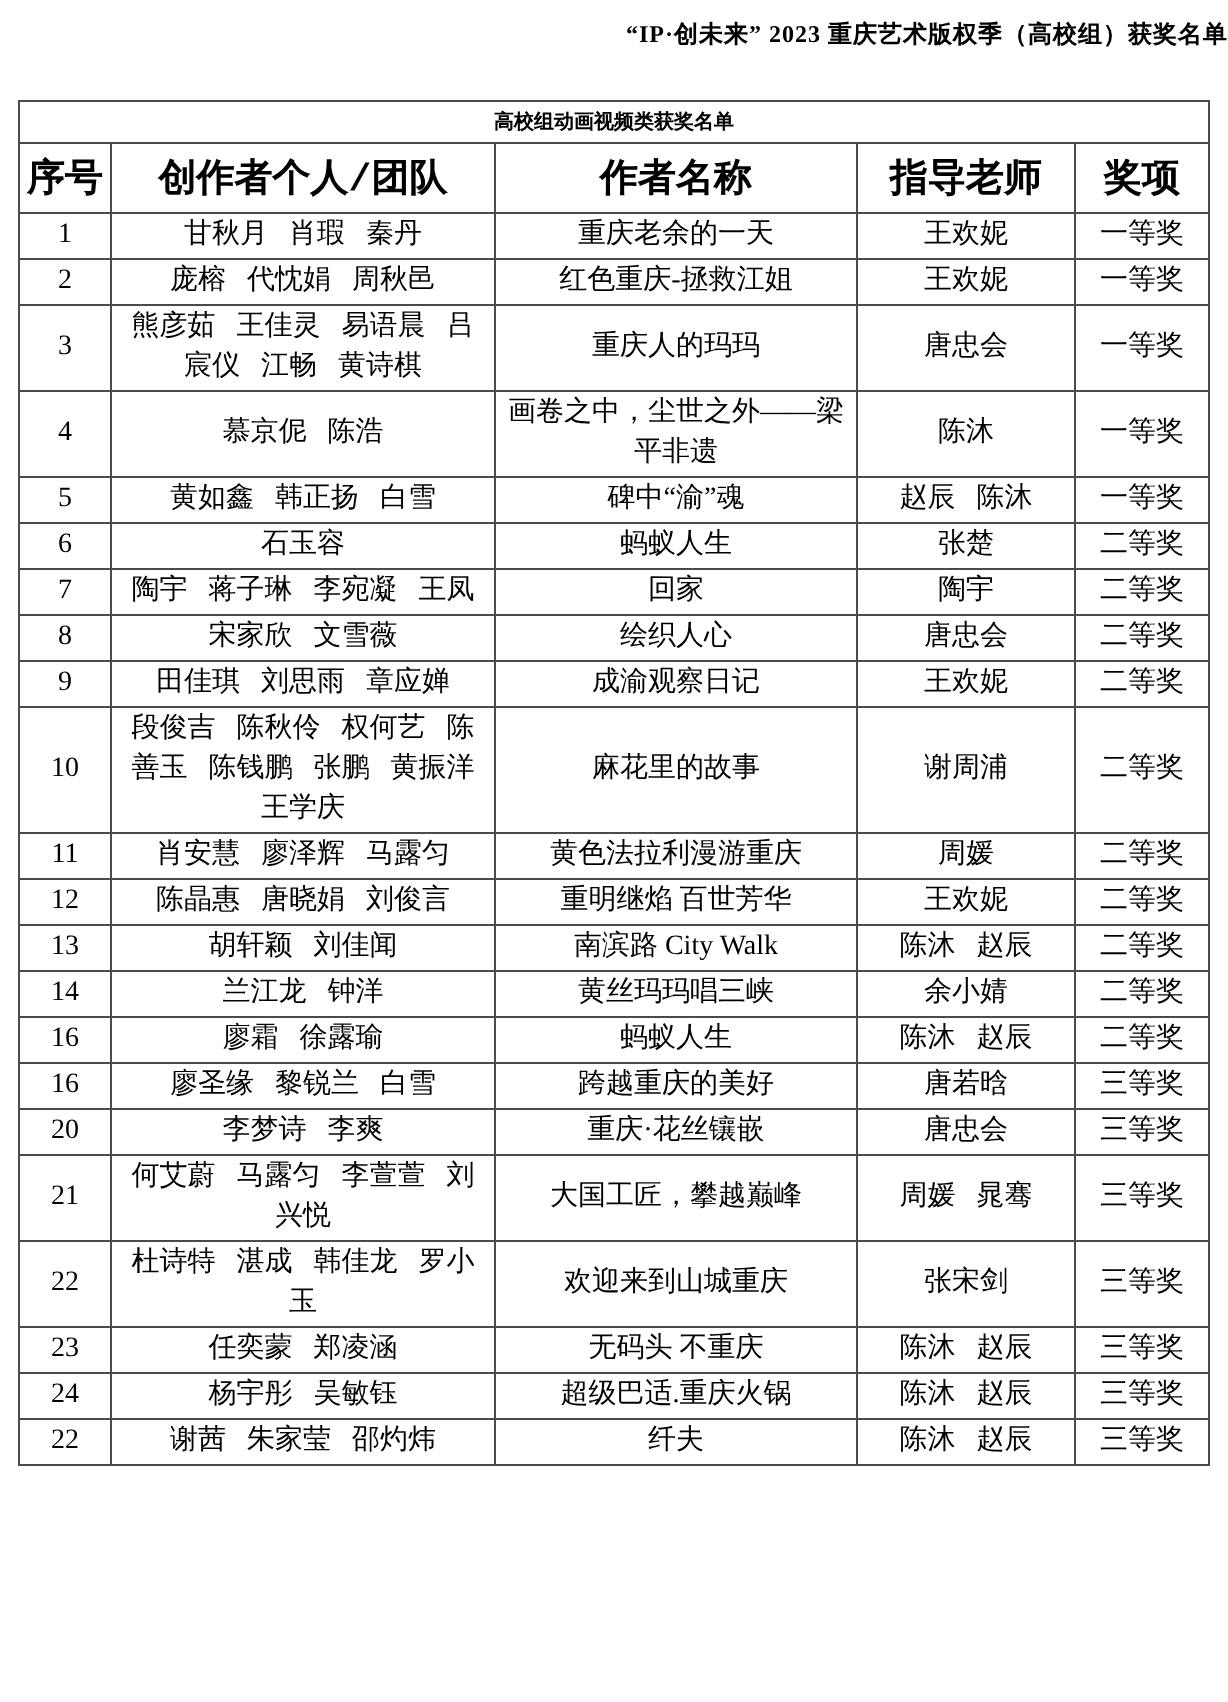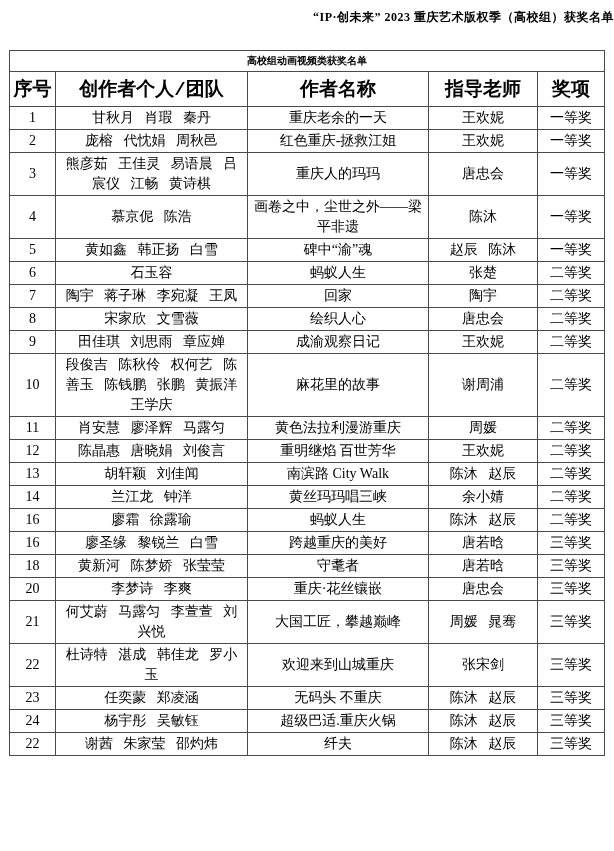--- a/index.html
+++ b/index.html
@@ -197,27 +197,20 @@
         <td class="cell-award">二等奖</td>
       </tr>
       <tr>
         <td class="cell-no">16</td>
         <td class="cell-creators">廖圣缘 黎锐兰 白雪</td>
         <td class="cell-work">跨越重庆的美好</td>
         <td class="cell-teacher">唐若晗</td>
         <td class="cell-award">三等奖</td>
       </tr>
       <tr>
-        <td class="cell-no">18</td>
-        <td class="cell-creators">黄新河 陈梦娇 张莹莹</td>
-        <td class="cell-work">守耄者</td>
-        <td class="cell-teacher">唐若晗</td>
-        <td class="cell-award">三等奖</td>
-      </tr>
-      <tr>
         <td class="cell-no">20</td>
         <td class="cell-creators">李梦诗 李爽</td>
         <td class="cell-work">重庆·花丝镶嵌</td>
         <td class="cell-teacher">唐忠会</td>
         <td class="cell-award">三等奖</td>
       </tr>
       <tr>
         <td class="cell-no">21</td>
         <td class="cell-creators">何艾蔚 马露匀 李萱萱 刘兴悦</td>
         <td class="cell-work">大国工匠，攀越巅峰</td>

